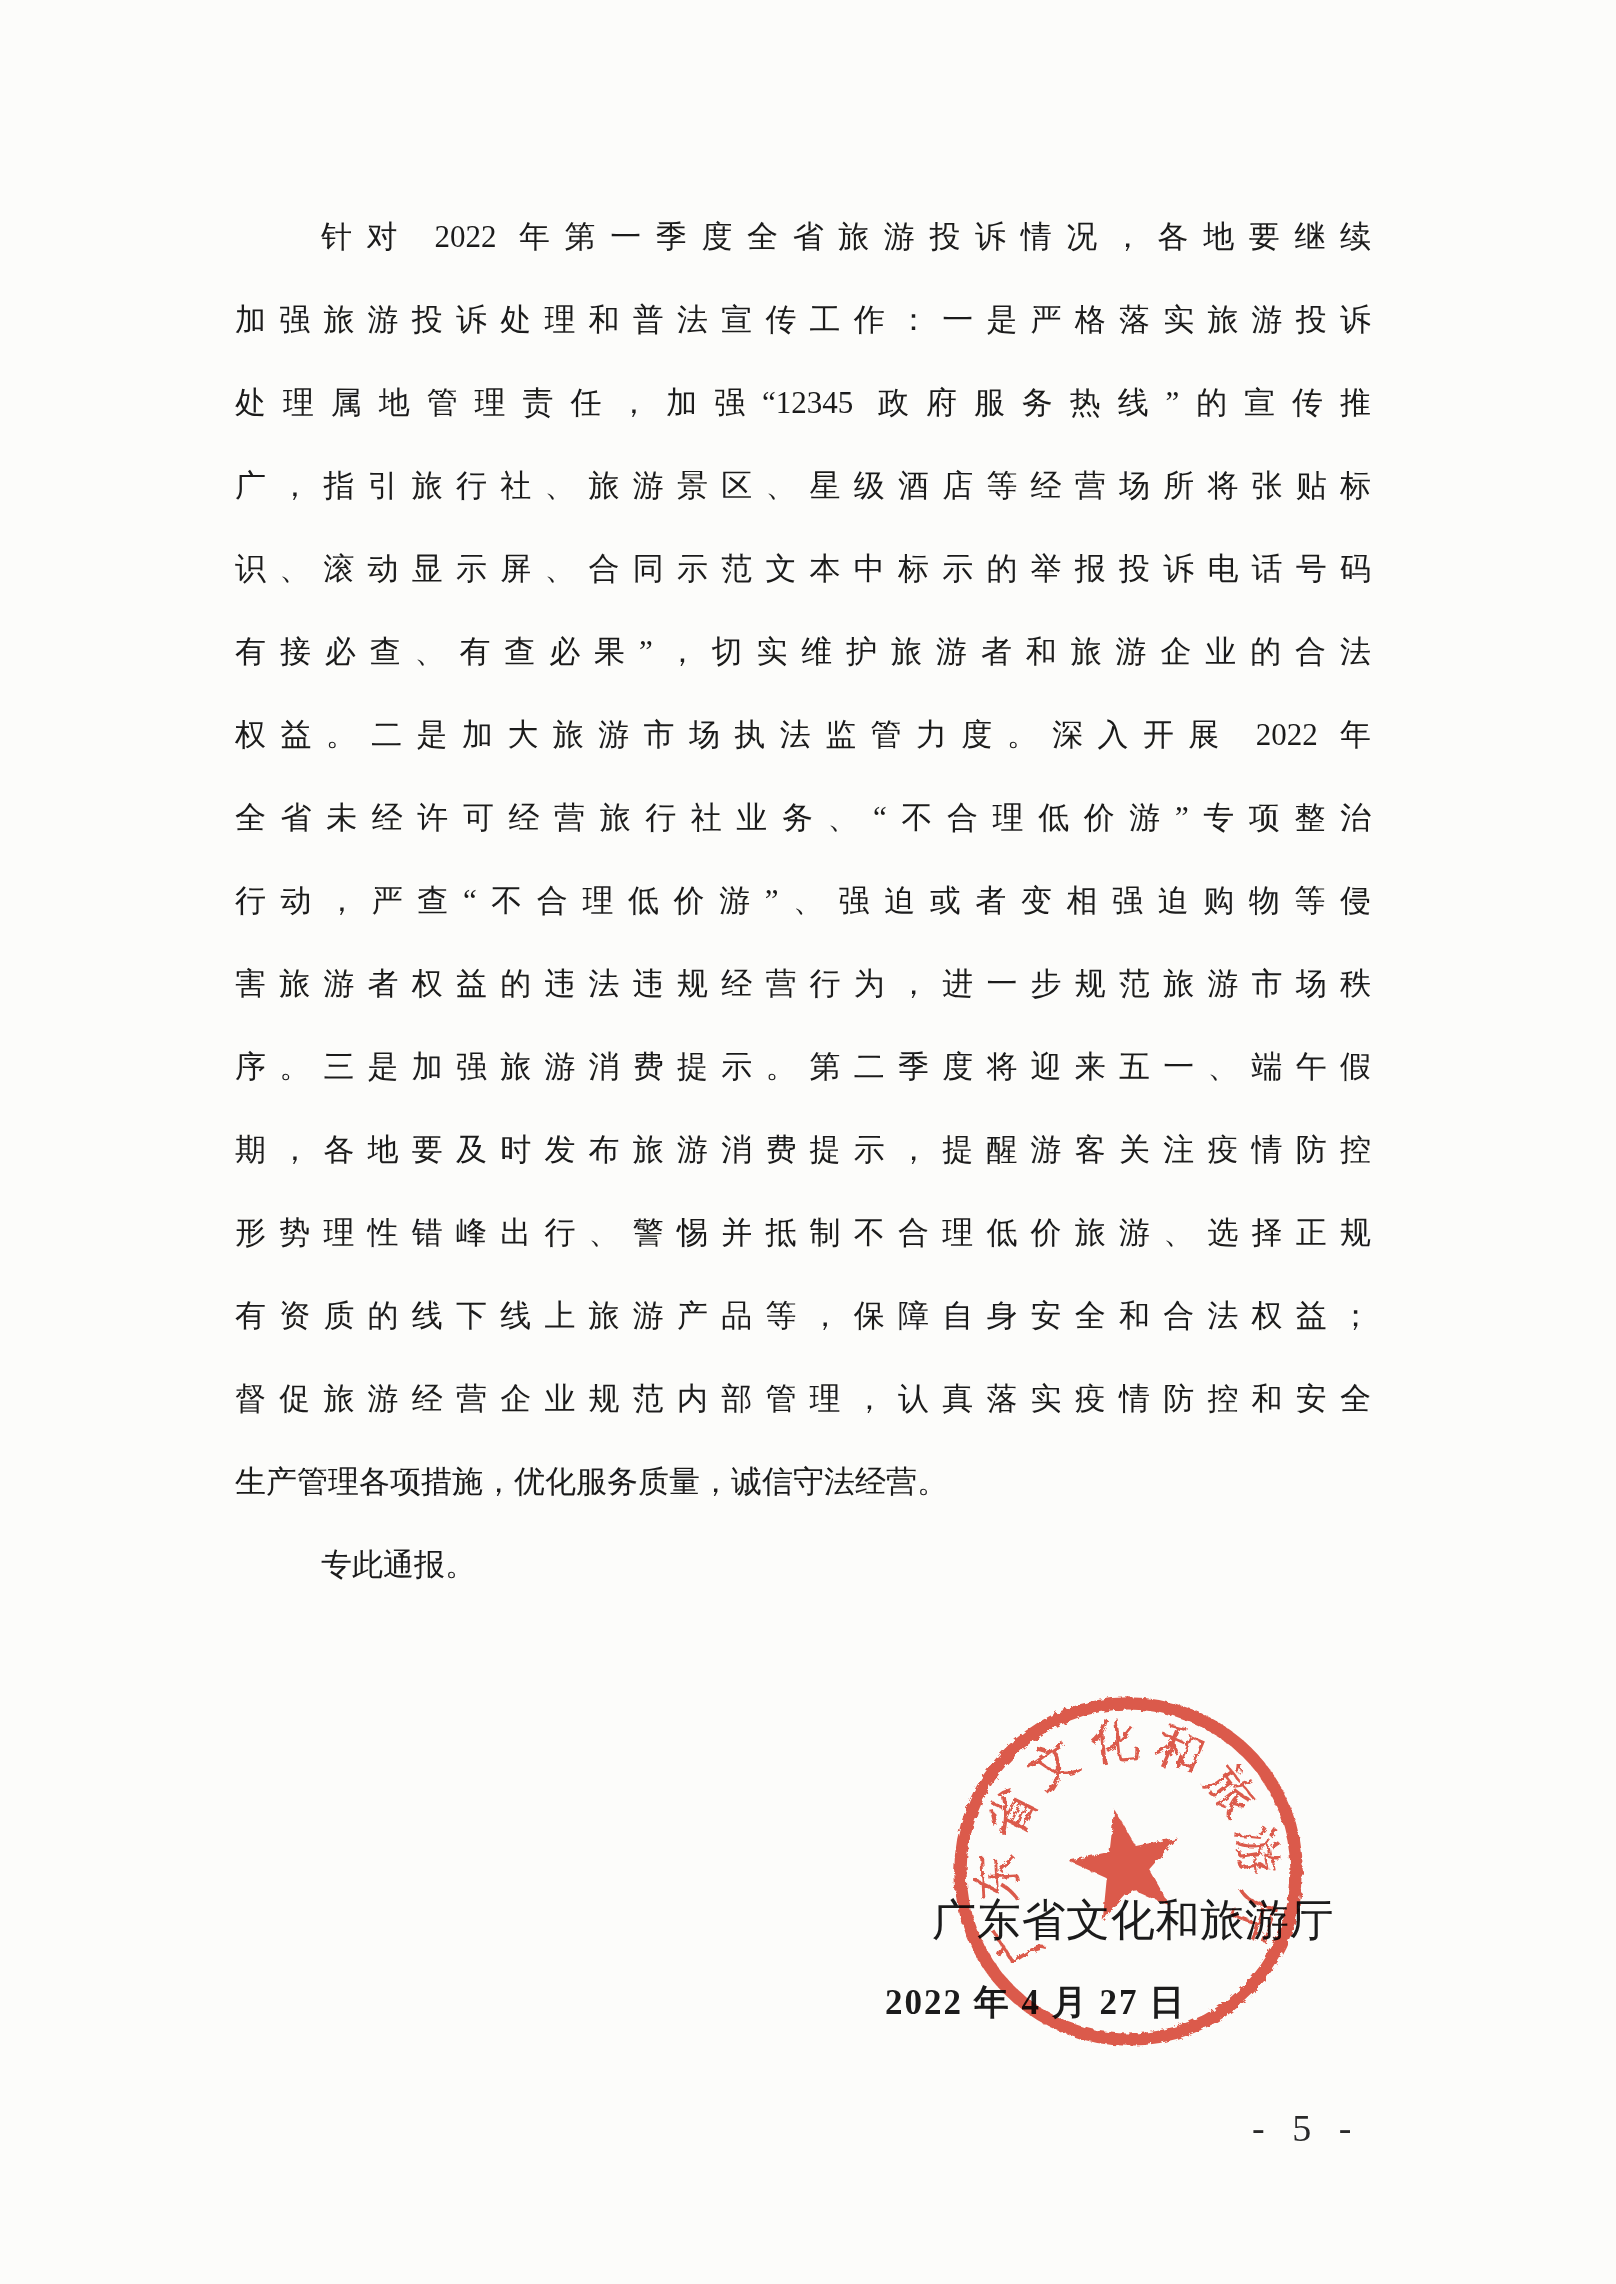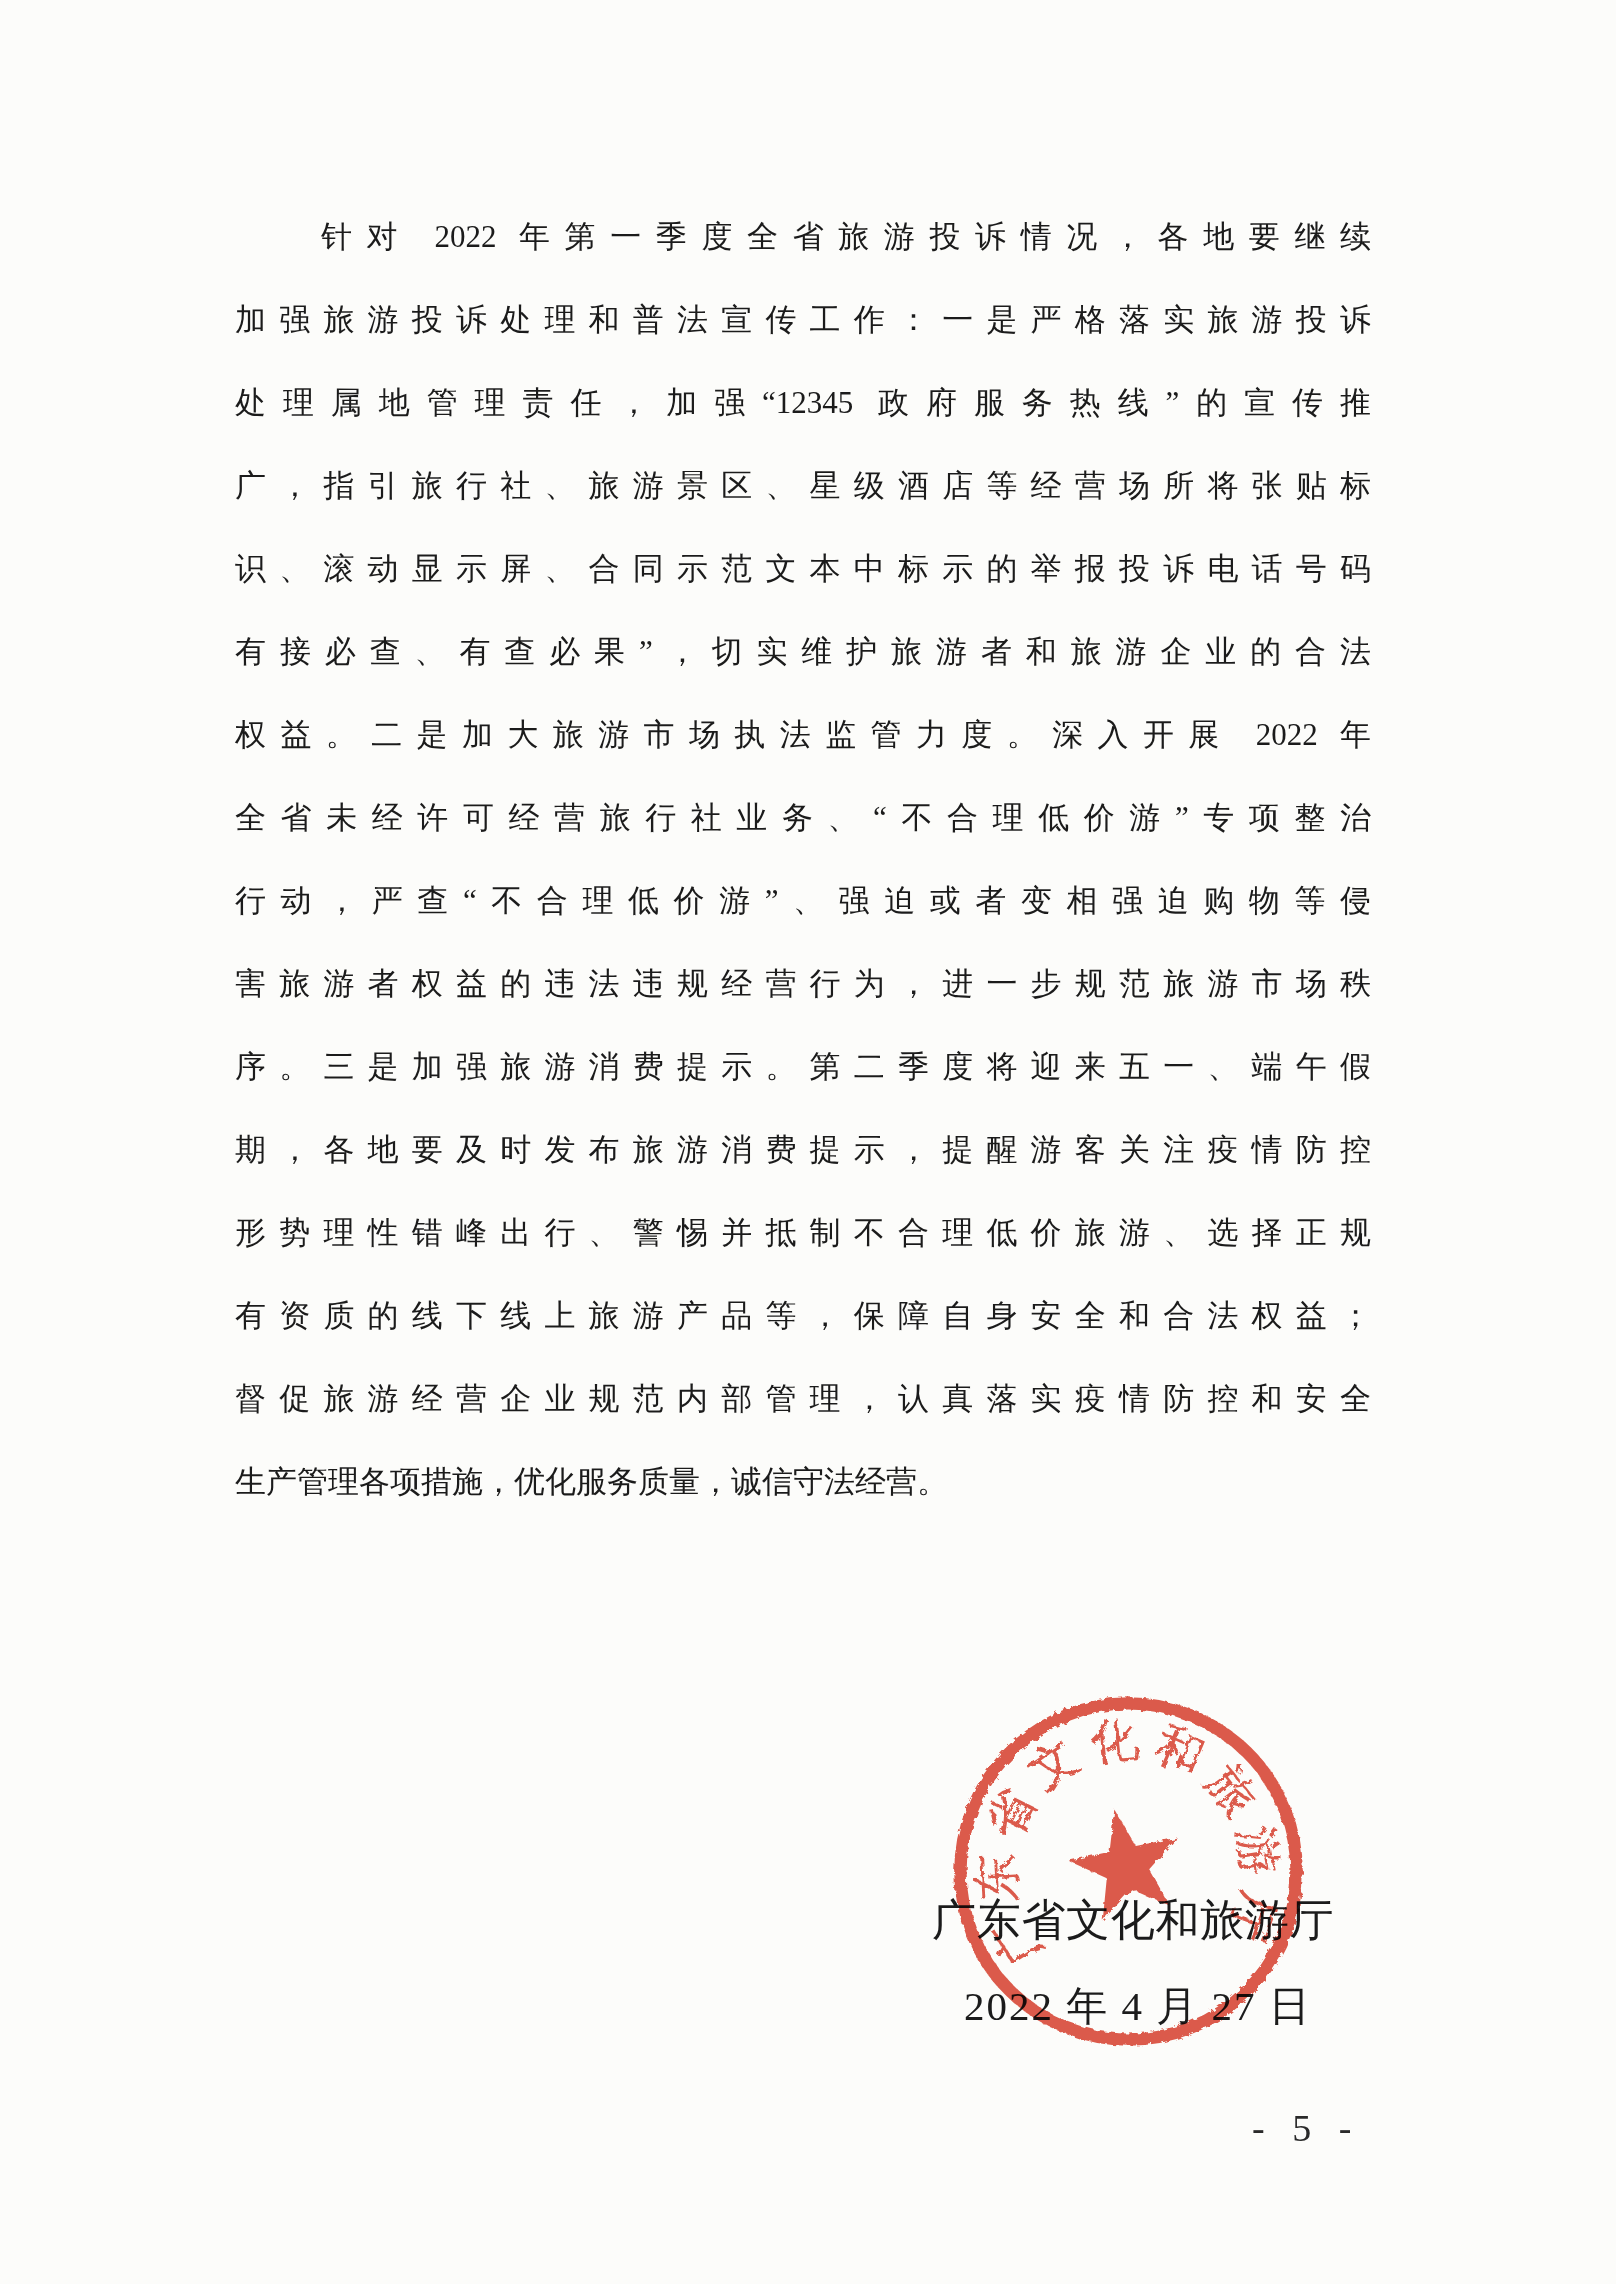--- a/index.html
+++ b/index.html
@@ -22,22 +22,22 @@
     height:83px;
   }
   .line.indent{text-indent:86px;}
   .line.no-just{text-align:left;text-align-last:left;}
   .b{font-weight:normal;}
   .signature{
     position:absolute;left:932px;top:1891px;
     font-size:44px;letter-spacing:0.7px;z-index:2;
   }
   .date{
-    position:absolute;left:964px;top:1979px;
-    font-size:41px;letter-spacing:2px;z-index:2;
+    position:absolute;left:885px;top:1979px;
+    font-size:35px;letter-spacing:2px;z-index:2;font-weight:bold;
   }
   .pageno{
     position:absolute;left:1252px;top:2106px;
     font-size:38px;letter-spacing:9px;color:#2a2a2a;
   }
   .stamp{
     position:absolute;left:933px;top:1676px;
     width:391px;height:391px;
     mix-blend-mode:multiply;
     opacity:.86;
@@ -62,20 +62,21 @@
     <div class="line"><span>权益。</span><span class="b">二是</span><span>加大旅游市场执法监管力度。深入开展 2022 年</span></div>
     <div class="line"><span>全省未经许可经营旅行社业务、“不合理低价游”专项整治</span></div>
     <div class="line"><span>行动，严查“不合理低价游”、强迫或者变相强迫购物等侵</span></div>
     <div class="line"><span>害旅游者权益的违法违规经营行为，进一步规范旅游市场秩</span></div>
     <div class="line"><span>序。</span><span class="b">三是</span><span>加强旅游消费提示。第二季度将迎来五一、端午假</span></div>
     <div class="line"><span>期，各地要及时发布旅游消费提示，提醒游客关注疫情防控</span></div>
     <div class="line"><span>形势理性错峰出行、警惕并抵制不合理低价旅游、选择正规</span></div>
     <div class="line"><span>有资质的线下线上旅游产品等，保障自身安全和合法权益；</span></div>
     <div class="line"><span>督促旅游经营企业规范内部管理，认真落实疫情防控和安全</span></div>
     <div class="line no-just"><span>生产管理各项措施，优化服务质量，诚信守法经营。</span></div>
+    <div class="line indent no-just"><span>专此通报。</span></div>
   </div>
 
   <div class="signature">广东省文化和旅游厅</div>
   <div class="date">2022 年 4 月 27 日</div>
   <div class="pageno">- 5 -</div>
 
   <svg class="stamp" viewBox="0 0 600 600" width="391" height="391" xmlns="http://www.w3.org/2000/svg">
     <defs>
       <filter id="inkbleed" x="-10%" y="-10%" width="120%" height="120%">
         <feTurbulence type="fractalNoise" baseFrequency="0.11" numOctaves="3" result="noise"></feTurbulence>

